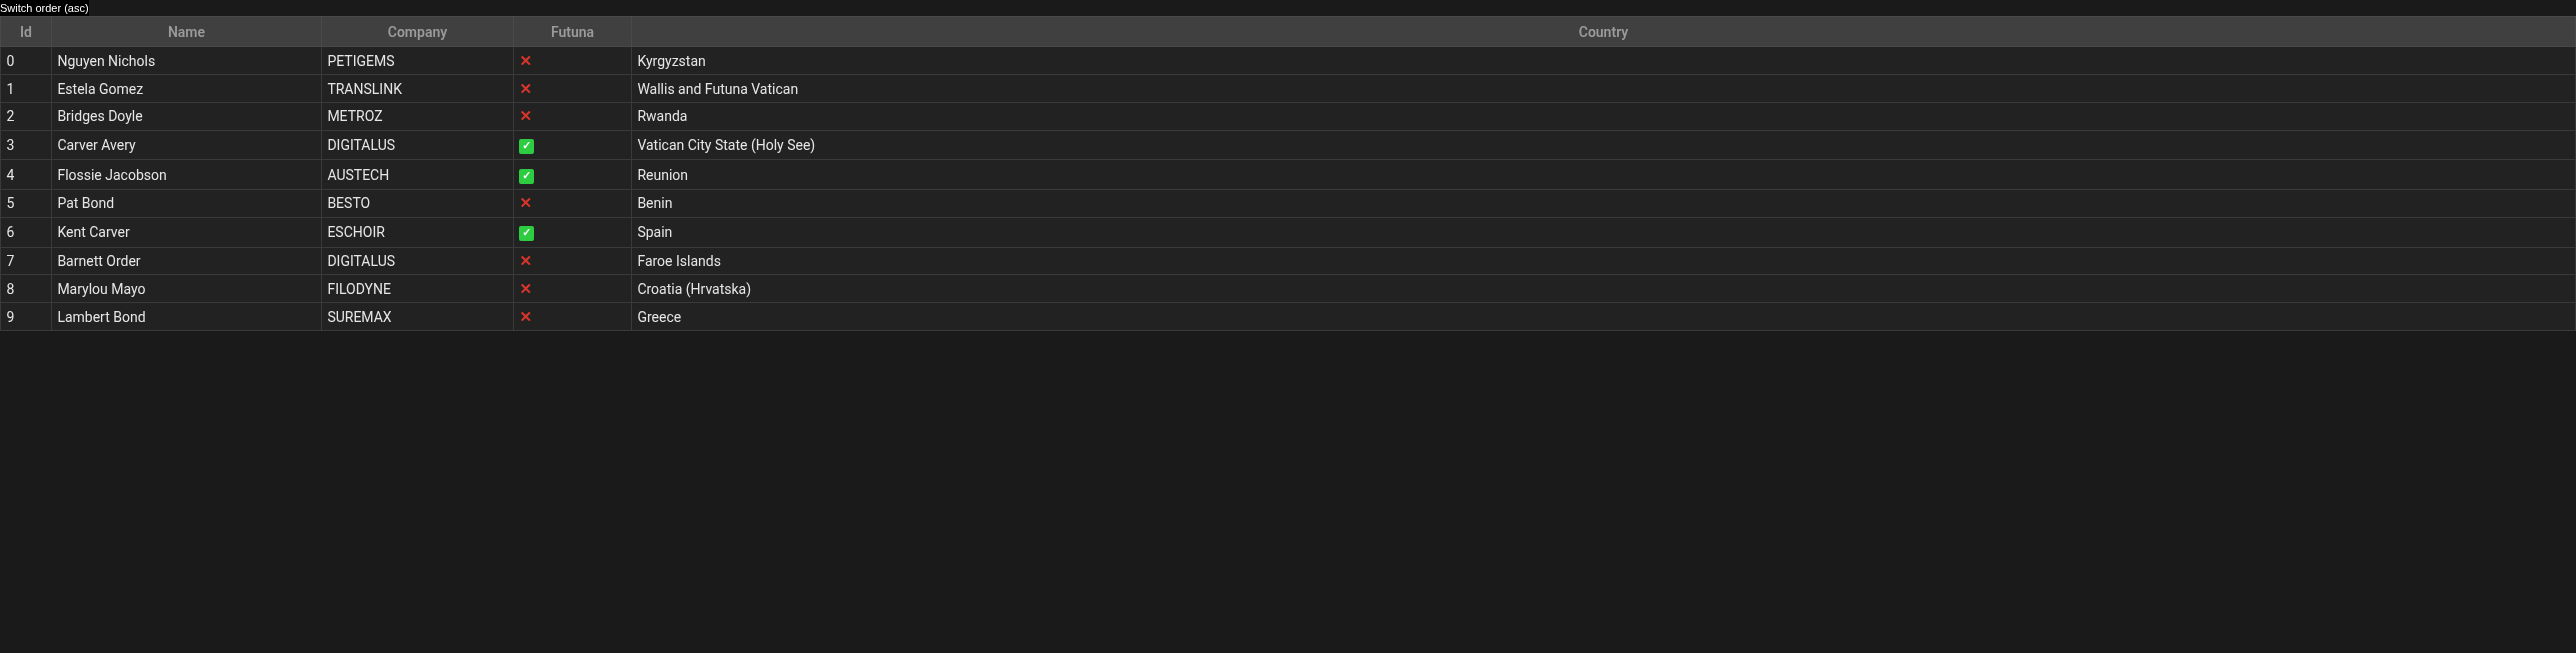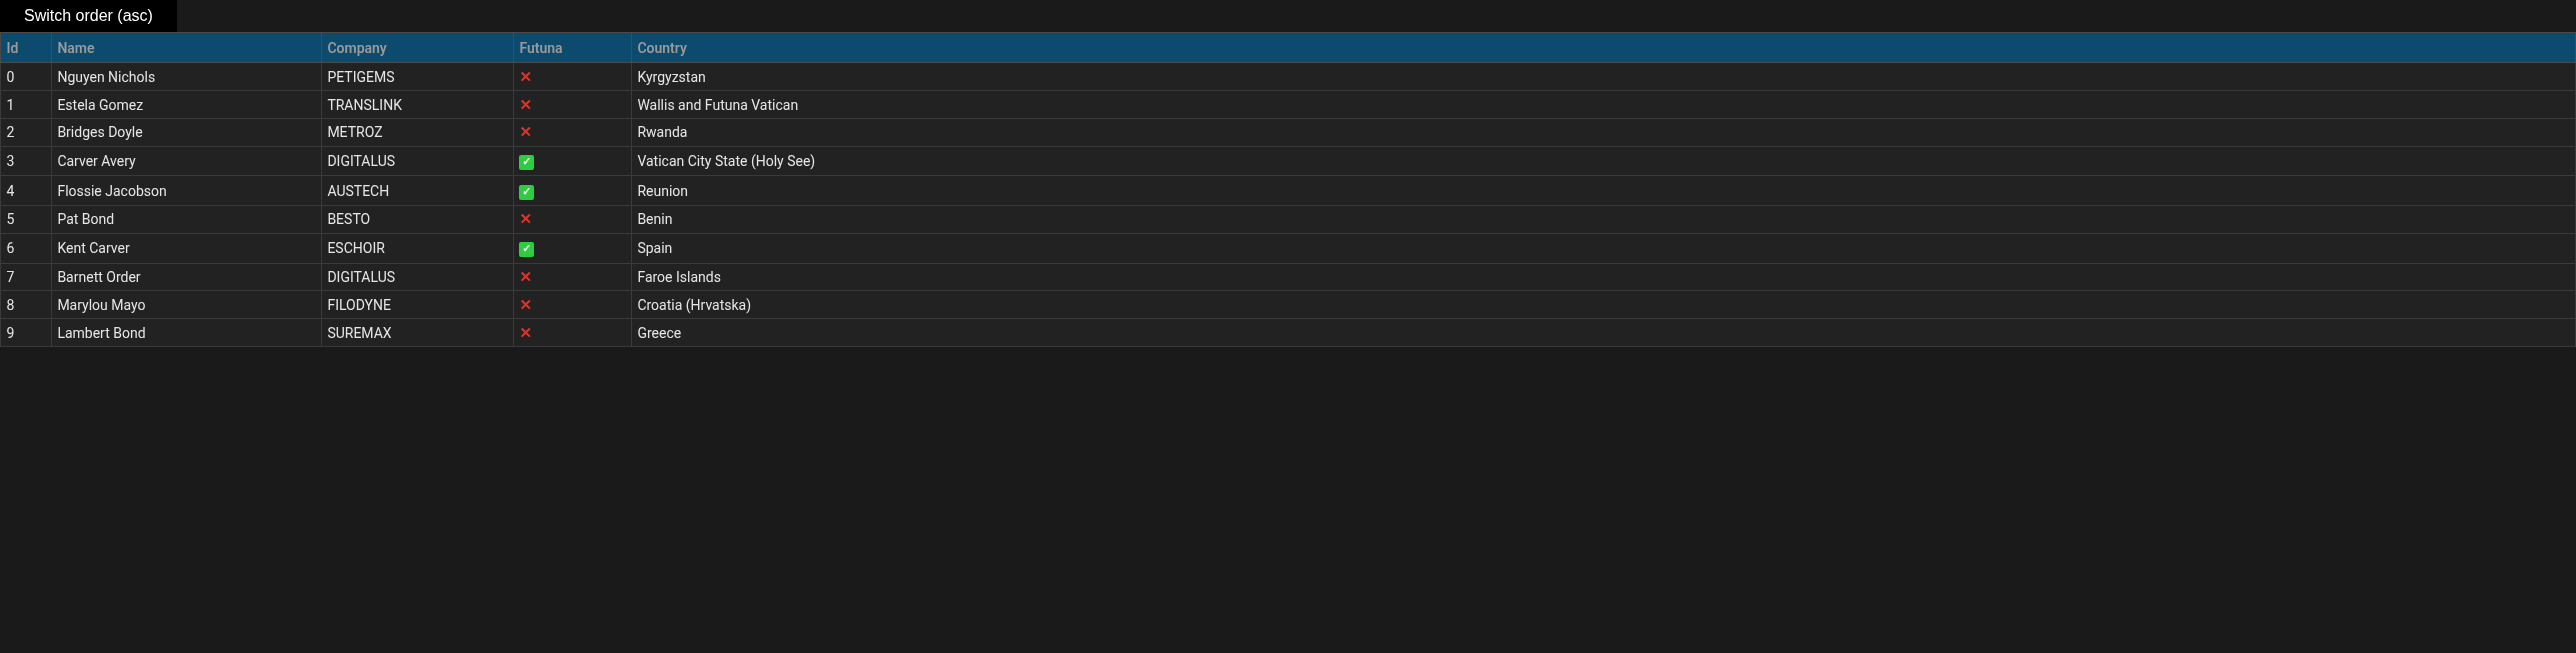--- a/index.html
+++ b/index.html
@@ -38,35 +38,35 @@
     color: #000;
     border: 0.7px solid #888;
     padding: 1.3px 5.4px;
     font-size: 12.8px;
     height: 20px;
   }
   .switch-btn {
     background: #000;
     color: #fff;
     border: none;
-    padding: 0 24px;
-    font-size: 16px;
-    height: 32px;
+    padding: 0 0;
+    font-size: 11px;
+    height: 16px;
     cursor: pointer;
     white-space: nowrap;
   }
   table {
     width: 100%;
     border-collapse: collapse;
     table-layout: fixed;
   }
   thead th {
-    background: #0c4a6e;
+    background: #404040;
     color: #9a9a9a;
-    text-align: left;
+    text-align: center;
     font-weight: 600;
     padding: 6.7px 5.4px;
     border: 0.7px solid #4a4a4a;
     font-size: 14px;
   }
   tbody td {
     background: #222;
     color: #e6e6e6;
     padding: 5.4px 5.4px;
     border: 0.7px solid #3a3a3a;

